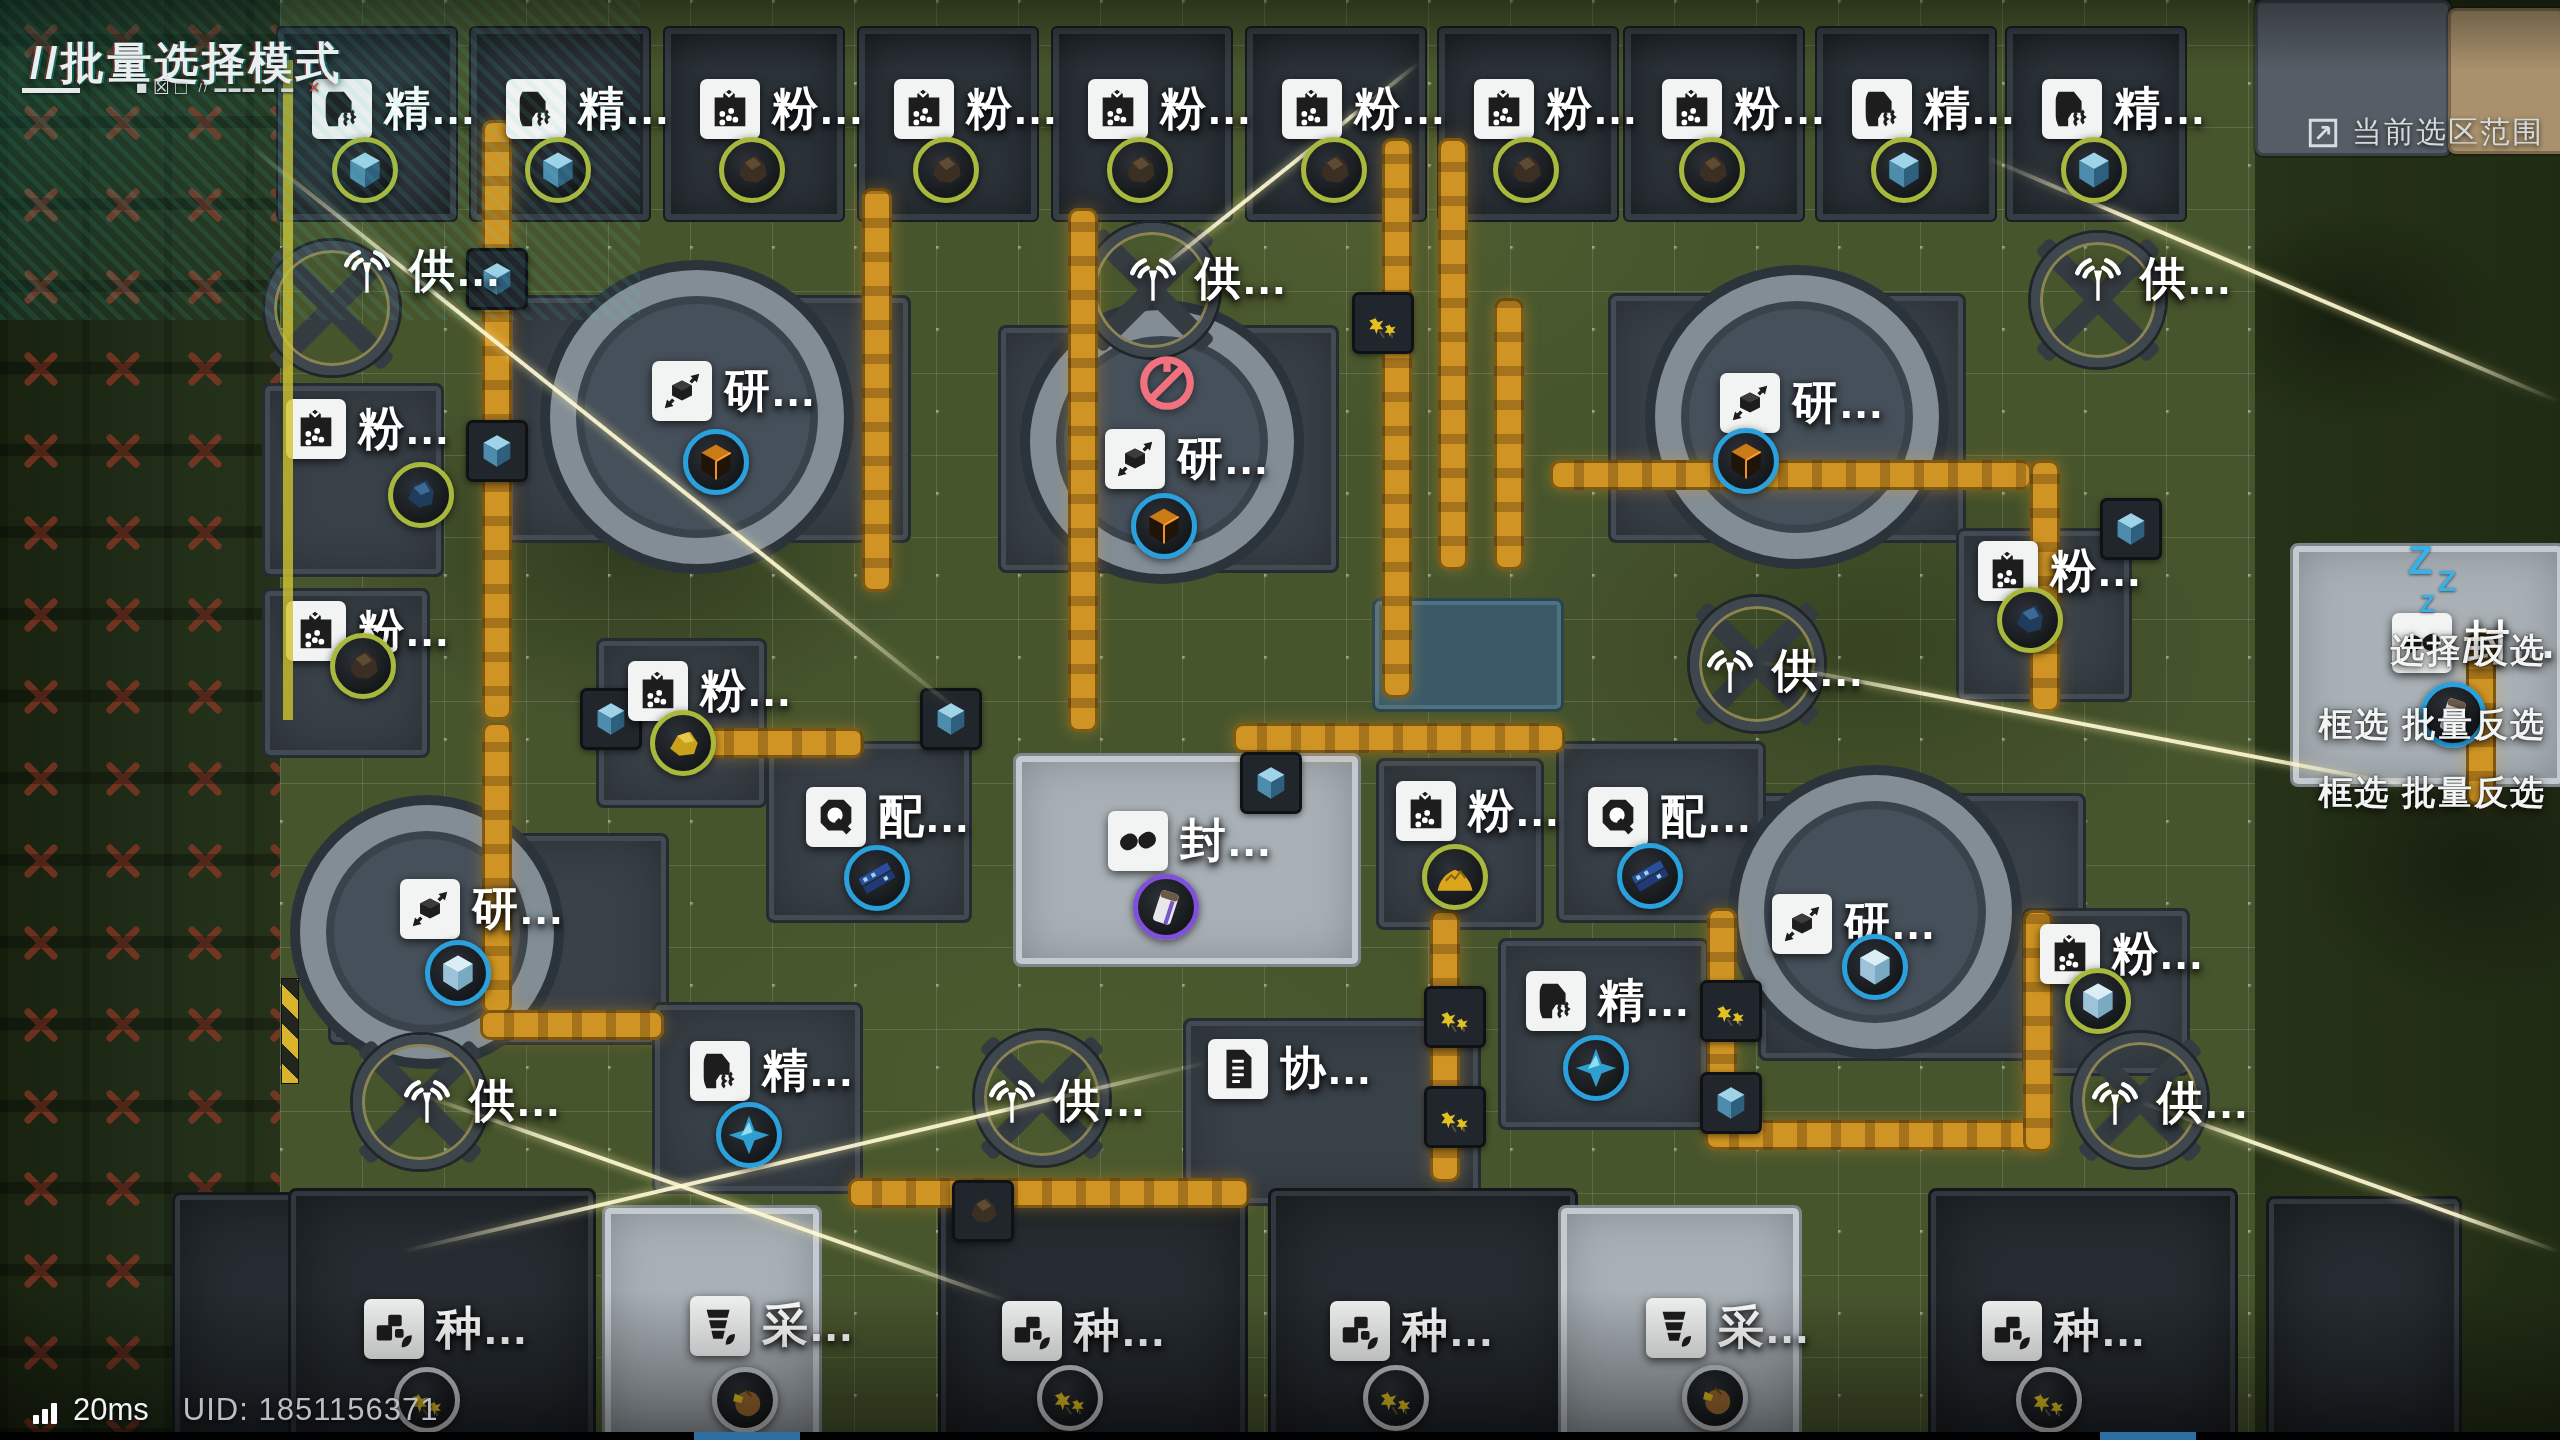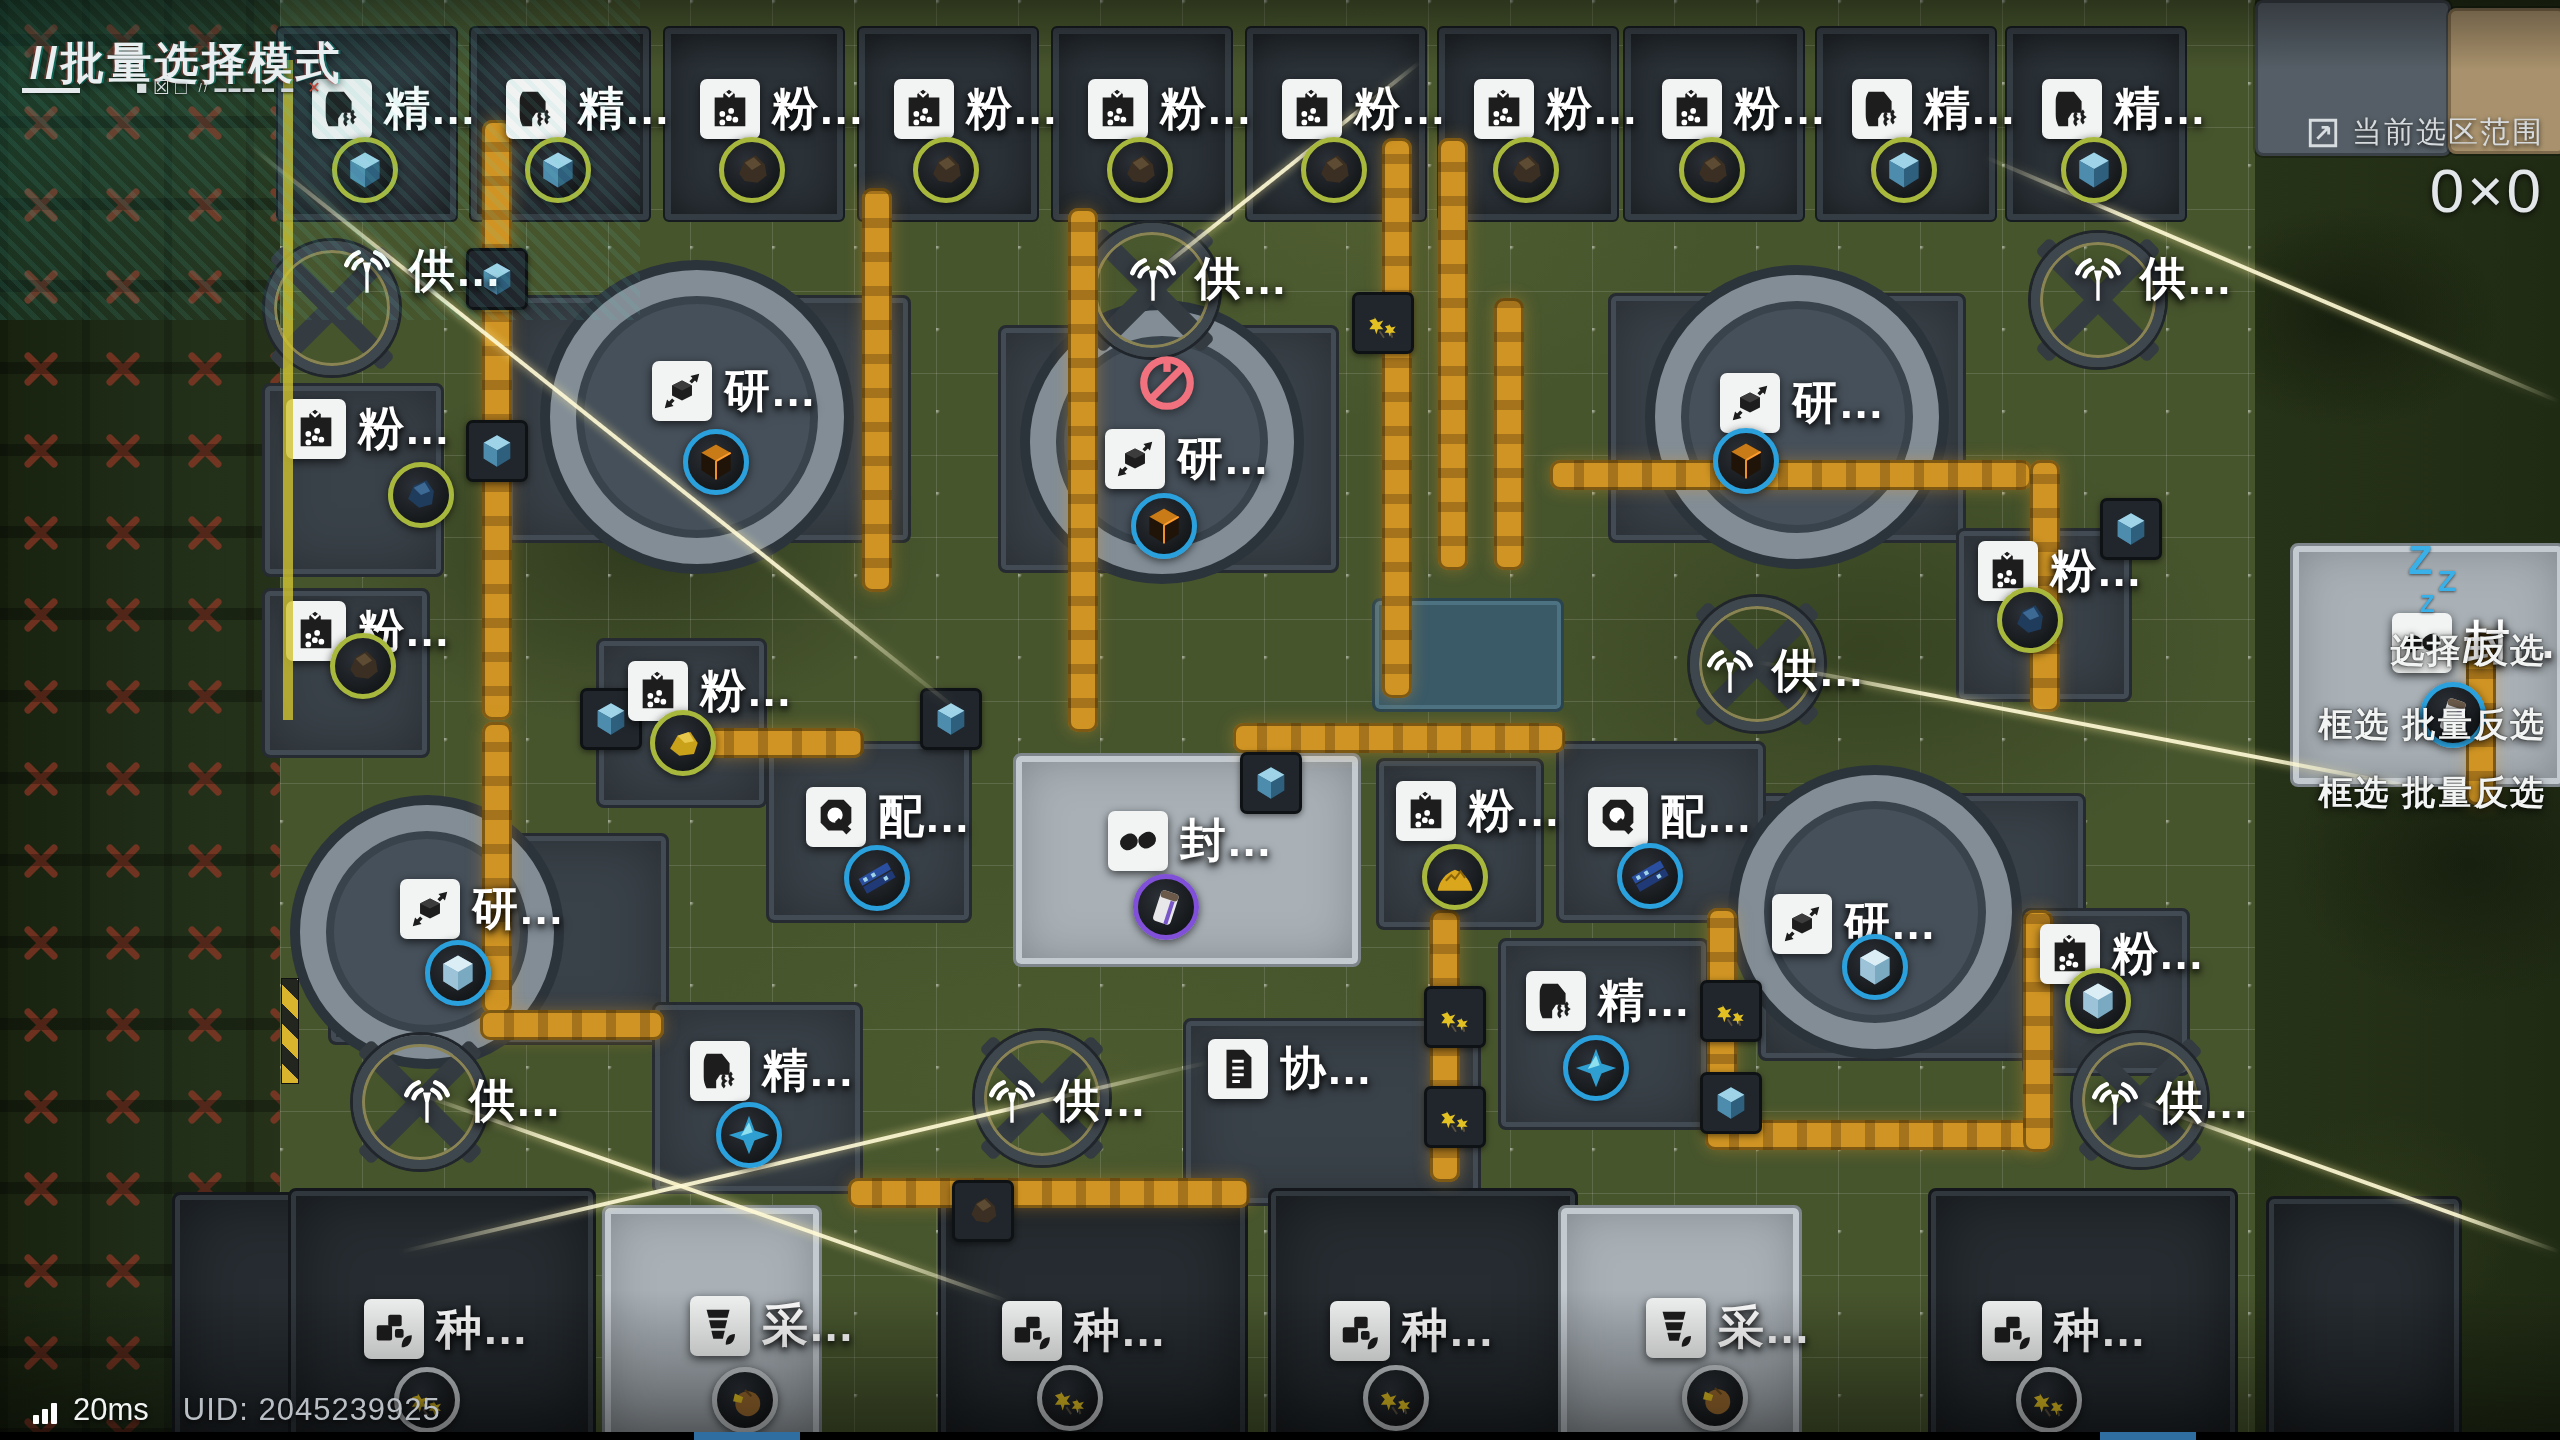--- a/index.html
+++ b/index.html
@@ -1125,35 +1125,34 @@
 </div>
 
 <div class="sel-wrap">
   <div class="sel-row">
     <svg viewBox="0 0 24 24">
       <path d="M3 3h18v18H3z" fill="none" stroke="#d8dde0" stroke-width="2"></path>
       <path d="M8 16L16 8M16 8h-5M16 8v5" stroke="#d8dde0" stroke-width="2" fill="none"></path>
     </svg>
     <span>当前选区范围</span>
   </div>
-  <div class="sel-value">0×0</div>
 </div>
 
 <div class="hints">
   <div class="hint h1">选择/反选</div>
   <div class="hint h2">框选 批量反选</div>
   <div class="hint h3">框选 批量反选</div>
 </div>
 
 <div class="status">
   <span class="sig">
       <i class="s1"></i>
       <i class="s2"></i>
       <i class="s3"></i>
     </span>
   <span class="ping">20ms</span>
-  <span class="uid">UID: 2045239925</span>
+  <span class="uid">UID: 1851156371</span>
 </div>
 
 <div id="bottom-bar">
     <i style="left: 694px; width: 106px;"></i>
     <i style="left: 2100px; width: 96px;"></i>
   </div>
 
 </body></html>

